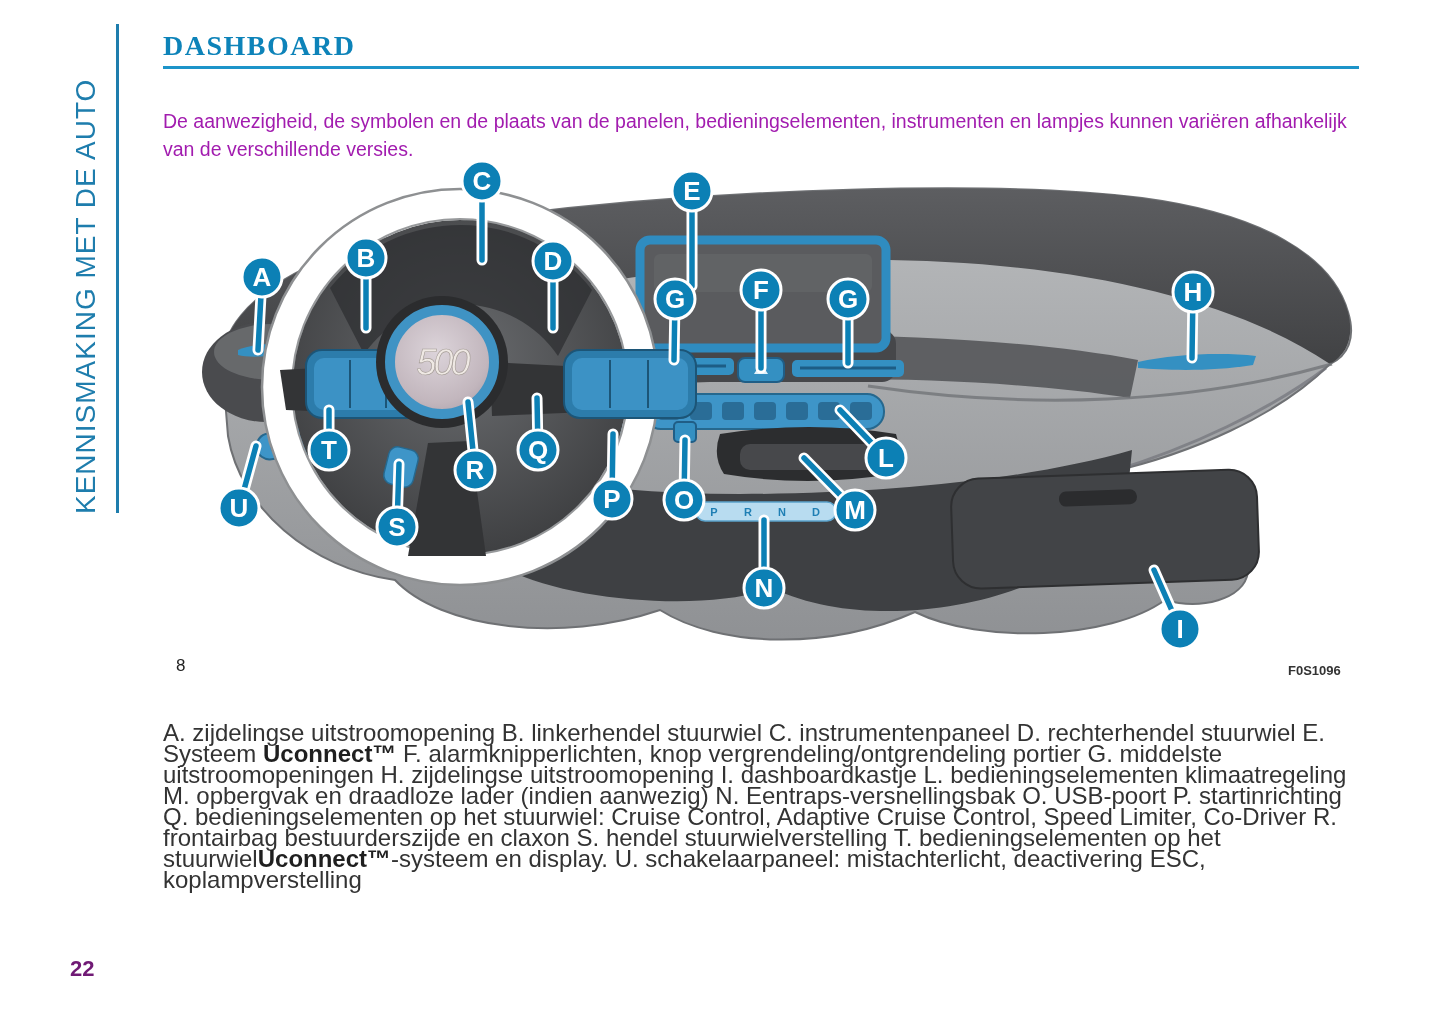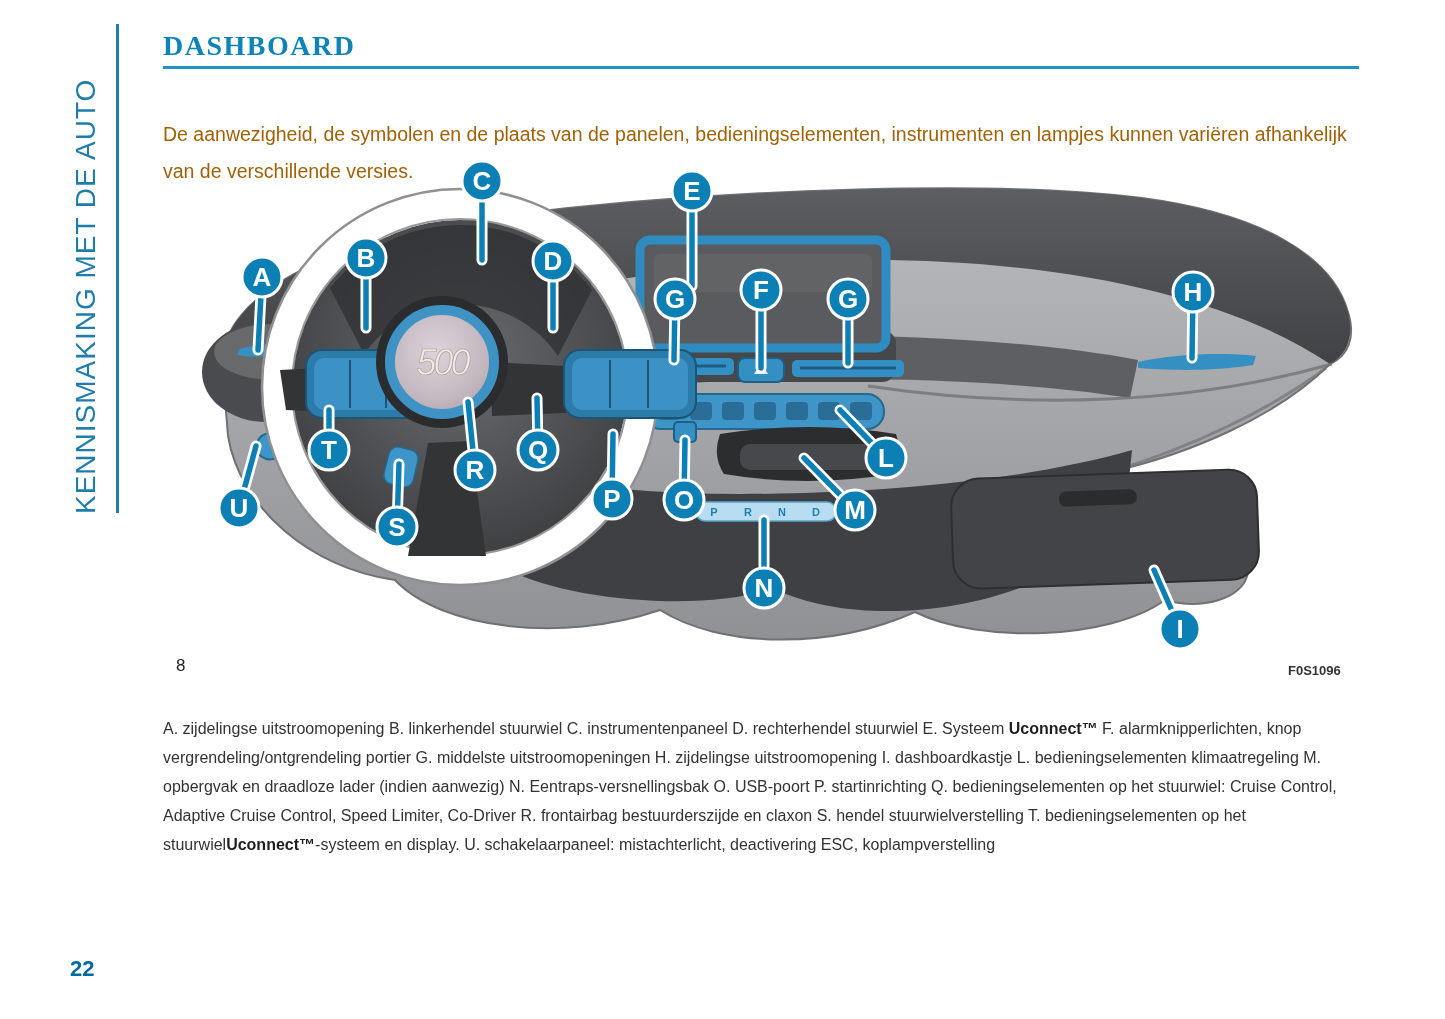--- a/index.html
+++ b/index.html
@@ -7,31 +7,31 @@
         font-family:"Liberation Sans",sans-serif;color:#3a3a3a;}
   
   .side-label{position:absolute;left:70px;top:24px;height:490px;width:44px;
         writing-mode:vertical-rl;transform:rotate(180deg);
         font-size:28px;letter-spacing:1px;color:#1e7dad;white-space:nowrap;}
   .side-rule{position:absolute;left:116px;top:24px;width:3px;height:489px;background:#1e7dad;}
   
   .title{position:absolute;left:163px;top:30px;font-size:28px;font-weight:bold;
         letter-spacing:1.5px;color:#0d83b9;font-family:Liberation Serif, serif;}
   .title-rule{position:absolute;left:163px;top:66px;width:1196px;height:3px;background:#1d94c9;}
-  .intro{position:absolute;left:163px;top:96px;width:1200px;font-size:19.5px;
-        line-height:37px;color:#a16207;}
+  .intro{position:absolute;left:163px;top:87px;width:1200px;font-size:19.5px;
+        line-height:28px;color:#a21caf;}
   
   .figure{position:absolute;left:180px;top:148px;width:1185px;height:540px;}
   .fig-number{position:absolute;left:176px;top:656px;font-size:17px;color:#222;}
   .fig-code{position:absolute;left:1246px;top:663px;font-size:13px;font-weight:bold;color:#333;padding-left:42px;}
   
-  .legend{position:absolute;left:163px;top:698px;width:1207px;font-size:16px;
-        line-height:29px;color:#333;}
+  .legend{position:absolute;left:163px;top:698px;width:1207px;font-size:24px;
+        line-height:21px;color:#333;}
   .legend b{color:#1f1f1f;}
-  .page-number{position:absolute;left:70px;top:956px;font-size:22px;font-weight:bold;color:#0369a1;}
+  .page-number{position:absolute;left:70px;top:956px;font-size:22px;font-weight:bold;color:#701a75;}
   svg text{font-family:"Liberation Sans",sans-serif;}
   .callout-letter{font-size:26px;font-weight:bold;fill:#ffffff;text-anchor:middle;}
   .gear-letter{font-size:11px;font-weight:bold;fill:#1f7fb4;text-anchor:middle;}
   .hub-logo{font-size:36px;font-style:italic;letter-spacing:-3px;fill:#efe9e4;
         stroke:#a29a94;stroke-width:.6;text-anchor:middle;}
 </style>
 </head>
 <body>
 
 <div class="page">

